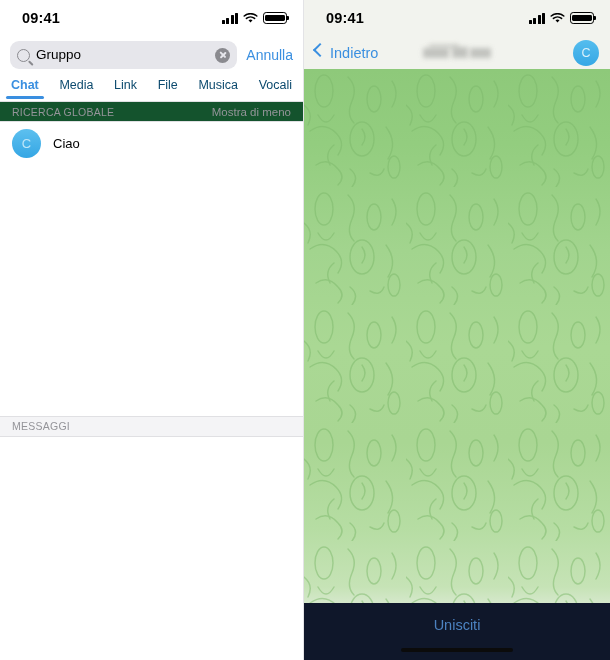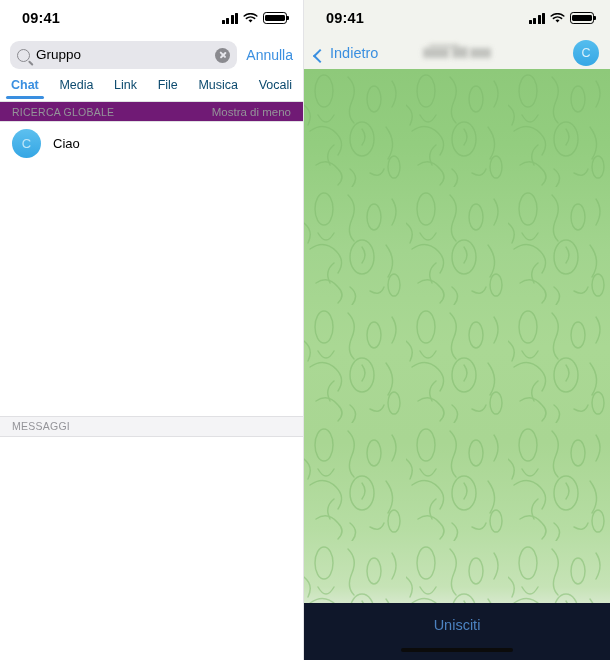--- a/index.html
+++ b/index.html
@@ -141,21 +141,21 @@
   }
   .tab.active { color: #3a8fe0; font-weight: bold; }
   .tab.active::after {
     content:""; position:absolute;
     left: -3px; right: -3px; bottom: -1px;
     height: 2.5px; background: #3a8fe0; border-radius: 2px;
   }
 
   .section-head {
     height: 21px;
-    background: #701a75;
+    background: #14532d;
     border-top: 0.6px solid #e0e0e3;
     border-bottom: 0.6px solid #e0e0e3;
     display: flex;
     align-items: center;
     justify-content: space-between;
     padding: 0 12px;
     box-sizing: border-box;
   }
   .section-head .lbl {
     font-size: 10.5px;
@@ -217,21 +217,21 @@
   .navbar {
     height: 33px;
     background: #f2f3ee;
     display: flex;
     align-items: center;
     padding: 0 11px;
     box-sizing: border-box;
     position: relative;
   }
   .back-btn {
-    display: flex; align-items: flex-end;
+    display: flex; align-items: flex-start;
     color: #3a8fe0;
     font-size: 14.5px;
   }
   .chev {
     width: 8px; height: 8px;
     border-left: 2px solid #3a8fe0;
     border-bottom: 2px solid #3a8fe0;
     transform: rotate(45deg);
     margin-right: 5px;
   }

